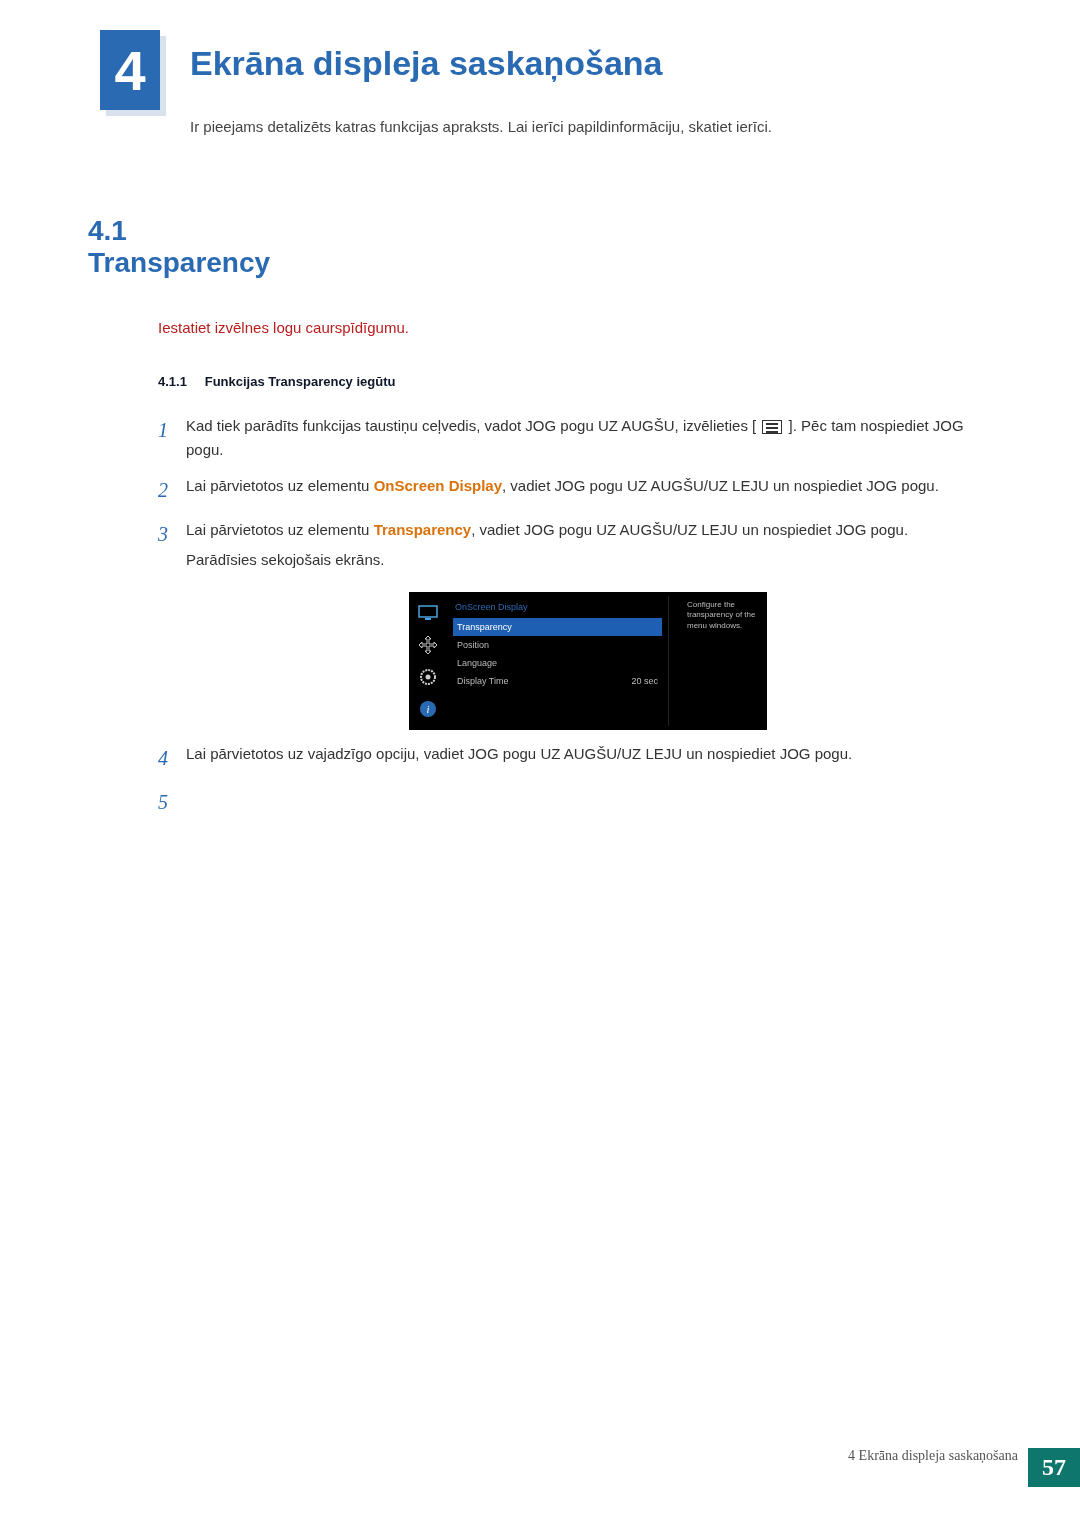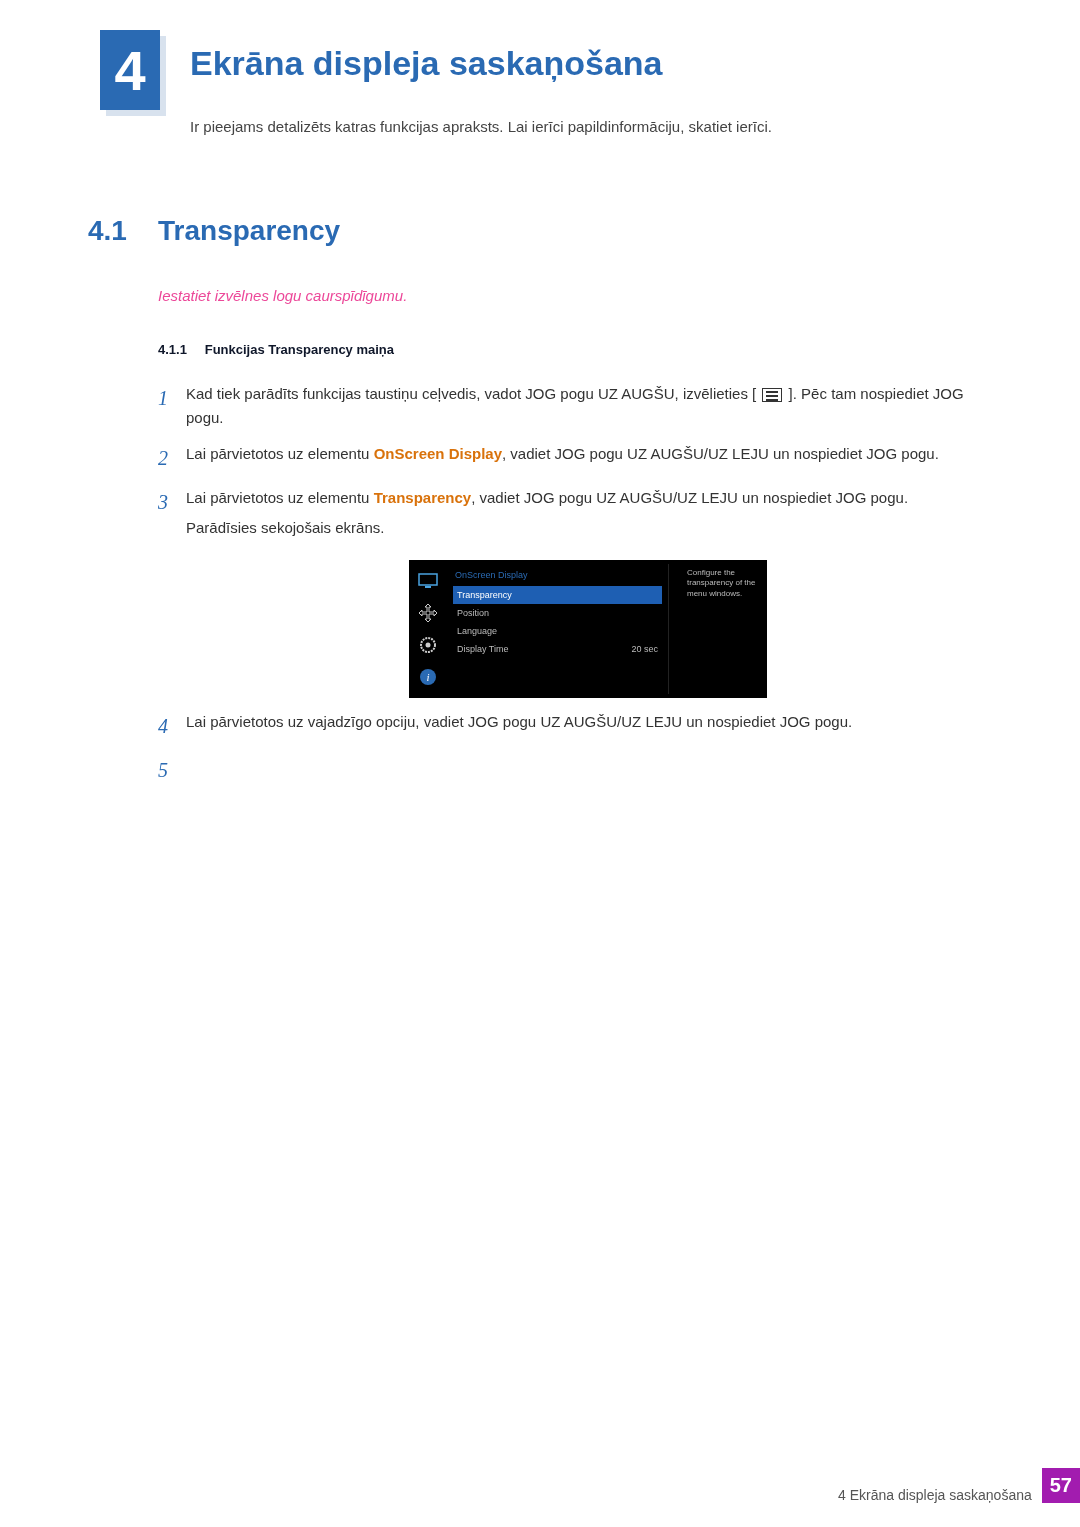--- a/index.html
+++ b/index.html
@@ -47,37 +47,37 @@
   }
   .chapter-subtitle {
     font-size: 15px;
     color: #444;
     padding: 8px 90px 0 190px;
   }
   .section {
     display: flex;
     padding: 80px 90px 0 88px;
     align-items: baseline;
+    flex-direction: column;
   }
   .section-num {
     font-size: 28px;
     color: #2a6ab3;
     font-weight: bold;
     width: 70px;
   }
   .section-title {
     font-size: 28px;
     color: #2a6ab3;
     font-weight: bold;
   }
   .section-desc {
     font-size: 15px;
-    color: #ec4899;
+    color: #b91c1c;
     padding: 40px 36px 0 158px;
-    font-style: italic;
   }
   .subsection {
     padding: 36px 90px 0 158px;
   }
   .subsection-title {
     font-size: 13px;
     color: #0f172a;
     font-weight: bold;
   }
   .steps {
@@ -173,36 +173,37 @@
     width: 82px;
     color:#bbb;
     font-size:8px;
     padding: 4px 6px;
     line-height:1.3;
     margin-left:12px;
   }
 
   .footer {
     position: absolute;
-    bottom: 24px;
+    bottom: 40px;
     right: 0;
     display: flex;
-    align-items: flex-end;
+    align-items: flex-start;
+    font-family: Liberation Serif, serif;
   }
   .footer-text {
     font-size: 14px;
     color: #555;
     padding-right: 10px;
   }
   .footer-page {
-    background: #a21caf;
+    background: #0f766e;
     color: #fff;
-    font-size: 20px;
-    font-weight: bold;
-    padding: 6px 8px;
+    font-size: 24px;
+    font-weight: bold;
+    padding: 6px 14px;
   }
 </style>
 </head>
 <body>
 
 <div class="header">
   <div class="chapter-num-box">
     <span>4</span>
   </div>
   <div class="chapter-title">Ekrāna displeja saskaņošana</div>
@@ -211,21 +212,21 @@
 
 <div class="section">
   <div class="section-num">4.1</div>
   <div class="section-title">Transparency</div>
 </div>
 <div class="section-desc">Iestatiet izvēlnes logu caurspīdīgumu.</div>
 
 <div class="subsection">
   <span class="subsection-title">4.1.1</span>
   <span>&nbsp;&nbsp;</span>
-  <span class="subsection-title">Funkcijas Transparency maiņa</span>
+  <span class="subsection-title">Funkcijas Transparency iegūtu</span>
 </div>
 
 <div class="steps">
 
   <div class="step">
     <div class="step-num">1</div>
     <div class="step-body">
       <span>Kad tiek parādīts funkcijas taustiņu ceļvedis, vadot JOG pogu UZ AUGŠU, izvēlieties [</span>
       <span class="menu-icon-inline"><span></span><span></span><span></span></span>
       <span>]. Pēc tam nospiediet JOG pogu.</span>

